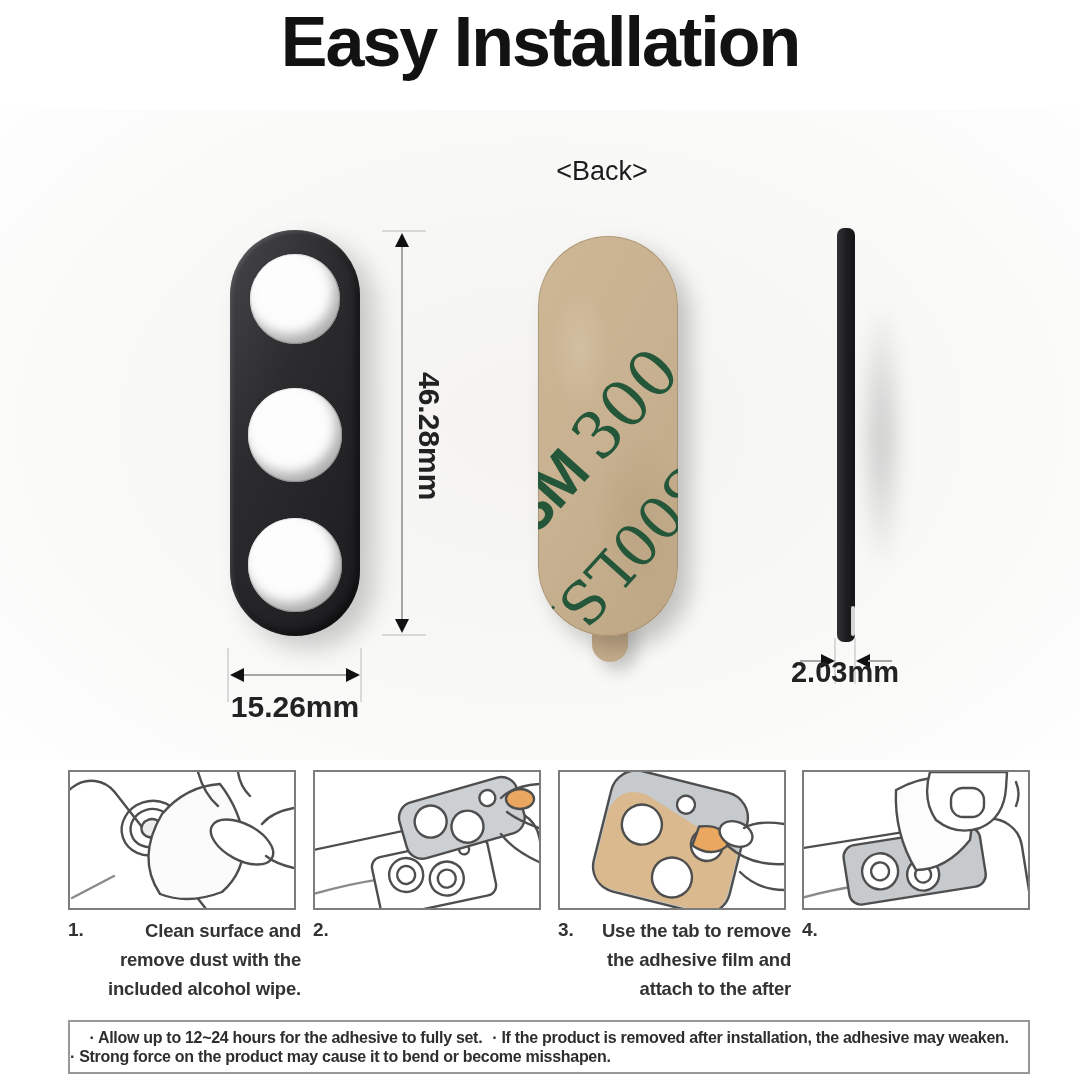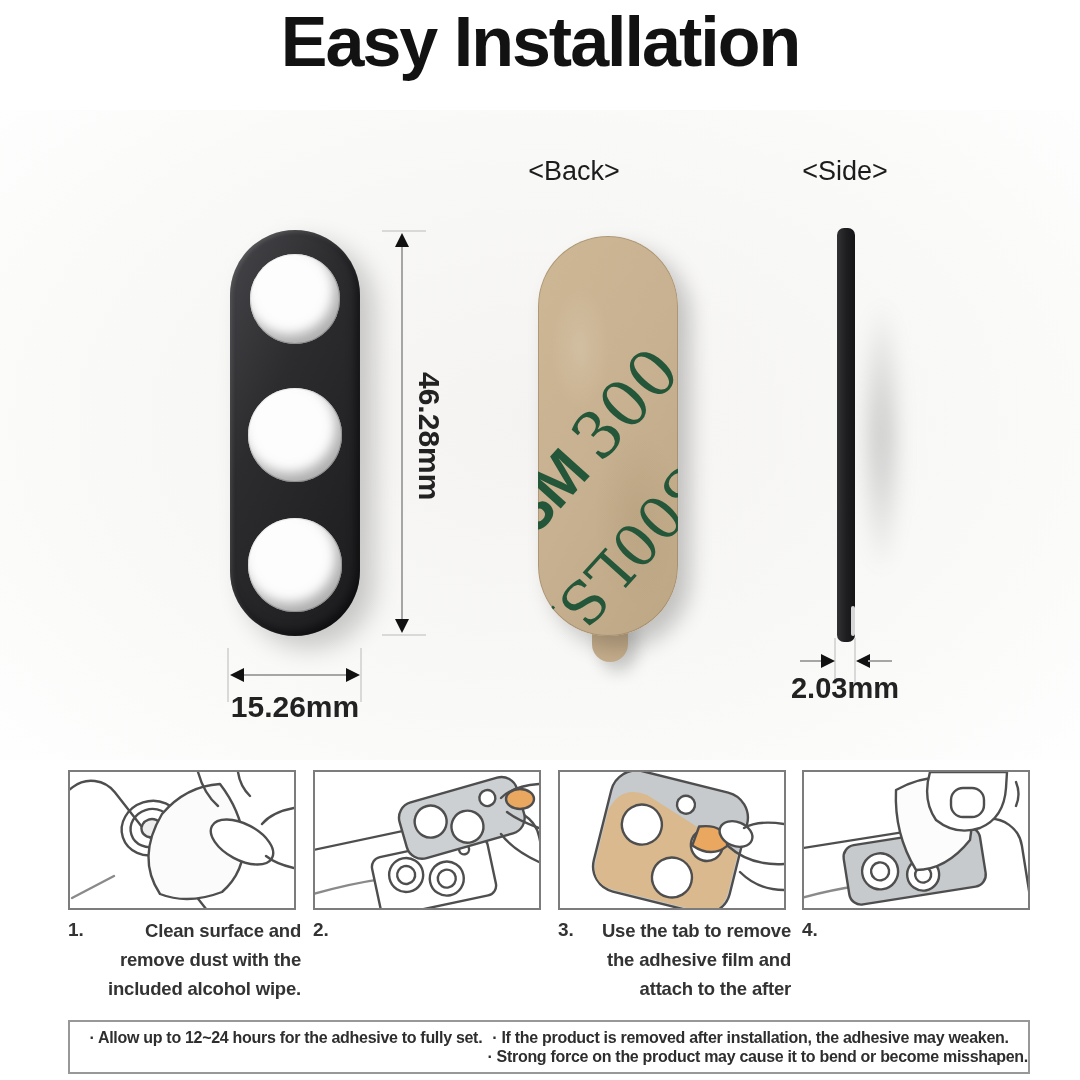--- a/index.html
+++ b/index.html
@@ -8,21 +8,21 @@
   .abs{position:absolute;}
 
   
   .photo-bg{left:0;top:110px;width:1080px;height:650px;
     background:radial-gradient(72% 80% at 50% 48%, #f4f3f1 0%, #fafaf9 65%, #ffffff 100%);}
 
   
   .title{left:0;top:2px;width:1080px;text-align:center;font-size:70px;font-weight:800;
          letter-spacing:-2px;color:#121212;}
   .view-label{top:156px;width:220px;text-align:center;font-size:27px;font-weight:500;color:#1c1c1c;}
-  .vl-front{left:185px;} .vl-back{left:464px;} .vl-side{left:735px;}
+  .vl-front{left:185px;} .vl-back{left:492px;} .vl-side{left:735px;}
 
   
   .front-pill{left:230px;top:230px;width:130px;height:406px;border-radius:65px;
     background:linear-gradient(115deg,#46464a 0%,#2c2c2f 38%,#222225 75%,#1c1c1f 100%);
     box-shadow:14px 12px 26px rgba(0,0,0,0.20), inset 2px 2px 4px rgba(255,255,255,0.14),
                inset -4px -5px 10px rgba(0,0,0,0.55);}
   .hole{position:absolute;border-radius:50%;background:#fdfdfd;
     box-shadow:inset -6px -9px 12px rgba(110,110,112,0.55), inset 2px 3px 4px rgba(255,255,255,0.9),
                inset 0 0 0 1px rgba(40,40,40,0.35);}
   .hole1{left:20px;top:24px;width:90px;height:90px;}
@@ -60,51 +60,50 @@
   .dimline-v{width:2px;background:#a6a6a6;}
   .dimline-h{height:2px;background:#a6a6a6;}
   .tri{width:0;height:0;}
   .tri-up{border-left:7px solid transparent;border-right:7px solid transparent;border-bottom:14px solid #111;}
   .tri-down{border-left:7px solid transparent;border-right:7px solid transparent;border-top:14px solid #111;}
   .tri-left{border-top:7px solid transparent;border-bottom:7px solid transparent;border-right:14px solid #111;}
   .tri-right{border-top:7px solid transparent;border-bottom:7px solid transparent;border-left:14px solid #111;}
   .dim-label{font-weight:700;font-size:30px;color:#222;}
   .dim-label-v{writing-mode:vertical-rl;text-orientation:mixed;left:412px;top:372px;}
   .dim-label-front{left:213px;top:690px;width:164px;text-align:center;}
-  .dim-label-side{left:775px;top:672px;width:140px;text-align:center;font-size:29px;}
+  .dim-label-side{left:775px;top:656px;width:140px;text-align:center;font-size:29px;}
 
   
   .panel{top:770px;width:228px;height:140px;border:2px solid #7c7c7c;background:#ffffff;
          box-sizing:border-box;}
   .p1{left:68px;} .p2{left:313px;} .p3{left:558px;} .p4{left:802px;}
   .caption{top:916px;width:236px;display:flex;align-items:flex-start;color:#333;}
   .c1{left:68px;} .c2{left:313px;} .c3{left:558px;} .c4{left:802px;}
   .caption .num{font-weight:700;font-size:19px;line-height:27px;width:33px;flex:0 0 33px;}
   .caption .txt{font-weight:600;font-size:18.5px;line-height:29px;letter-spacing:-0.2px;width:200px;text-align:right;}
 
   
   .notes{left:68px;top:1020px;width:962px;height:54px;border:2px solid #989898;background:#fff;
     box-sizing:border-box;display:flex;flex-direction:column;justify-content:center;gap:1px;}
   .notes-line1{display:flex;justify-content:center;gap:10px;font-size:16px;font-weight:600;
     letter-spacing:-0.3px;color:#2e2e2e;white-space:nowrap;}
-  .notes-line2{text-align:right;font-size:16px;font-weight:600;letter-spacing:-0.3px;color:#2e2e2e;}
+  .notes-line2{text-align:left;font-size:16px;font-weight:600;letter-spacing:-0.3px;color:#2e2e2e;}
 
   svg.illus{width:100%;height:100%;display:block;}
 </style>
 </head>
 <body>
 
 <div id="canvas">
 
   <div class="abs photo-bg"></div>
 
   <div class="abs title">Easy Installation</div>
 
   <div class="abs view-label vl-back">&lt;Back&gt;</div>
-  <div class="abs view-label vl-side">&lt;Side&gt;</div>
 
   <div class="abs front-pill">
     <div class="hole hole1"></div>
     <div class="hole hole2"></div>
     <div class="hole hole3"></div>
   </div>
 
   <div class="abs tick-h" style="left:382px;top:230px;width:44px;"></div>
   <div class="abs tick-h" style="left:382px;top:634px;width:44px;"></div>
   <div class="abs dimline-v" style="left:401px;top:240px;height:386px;"></div>

